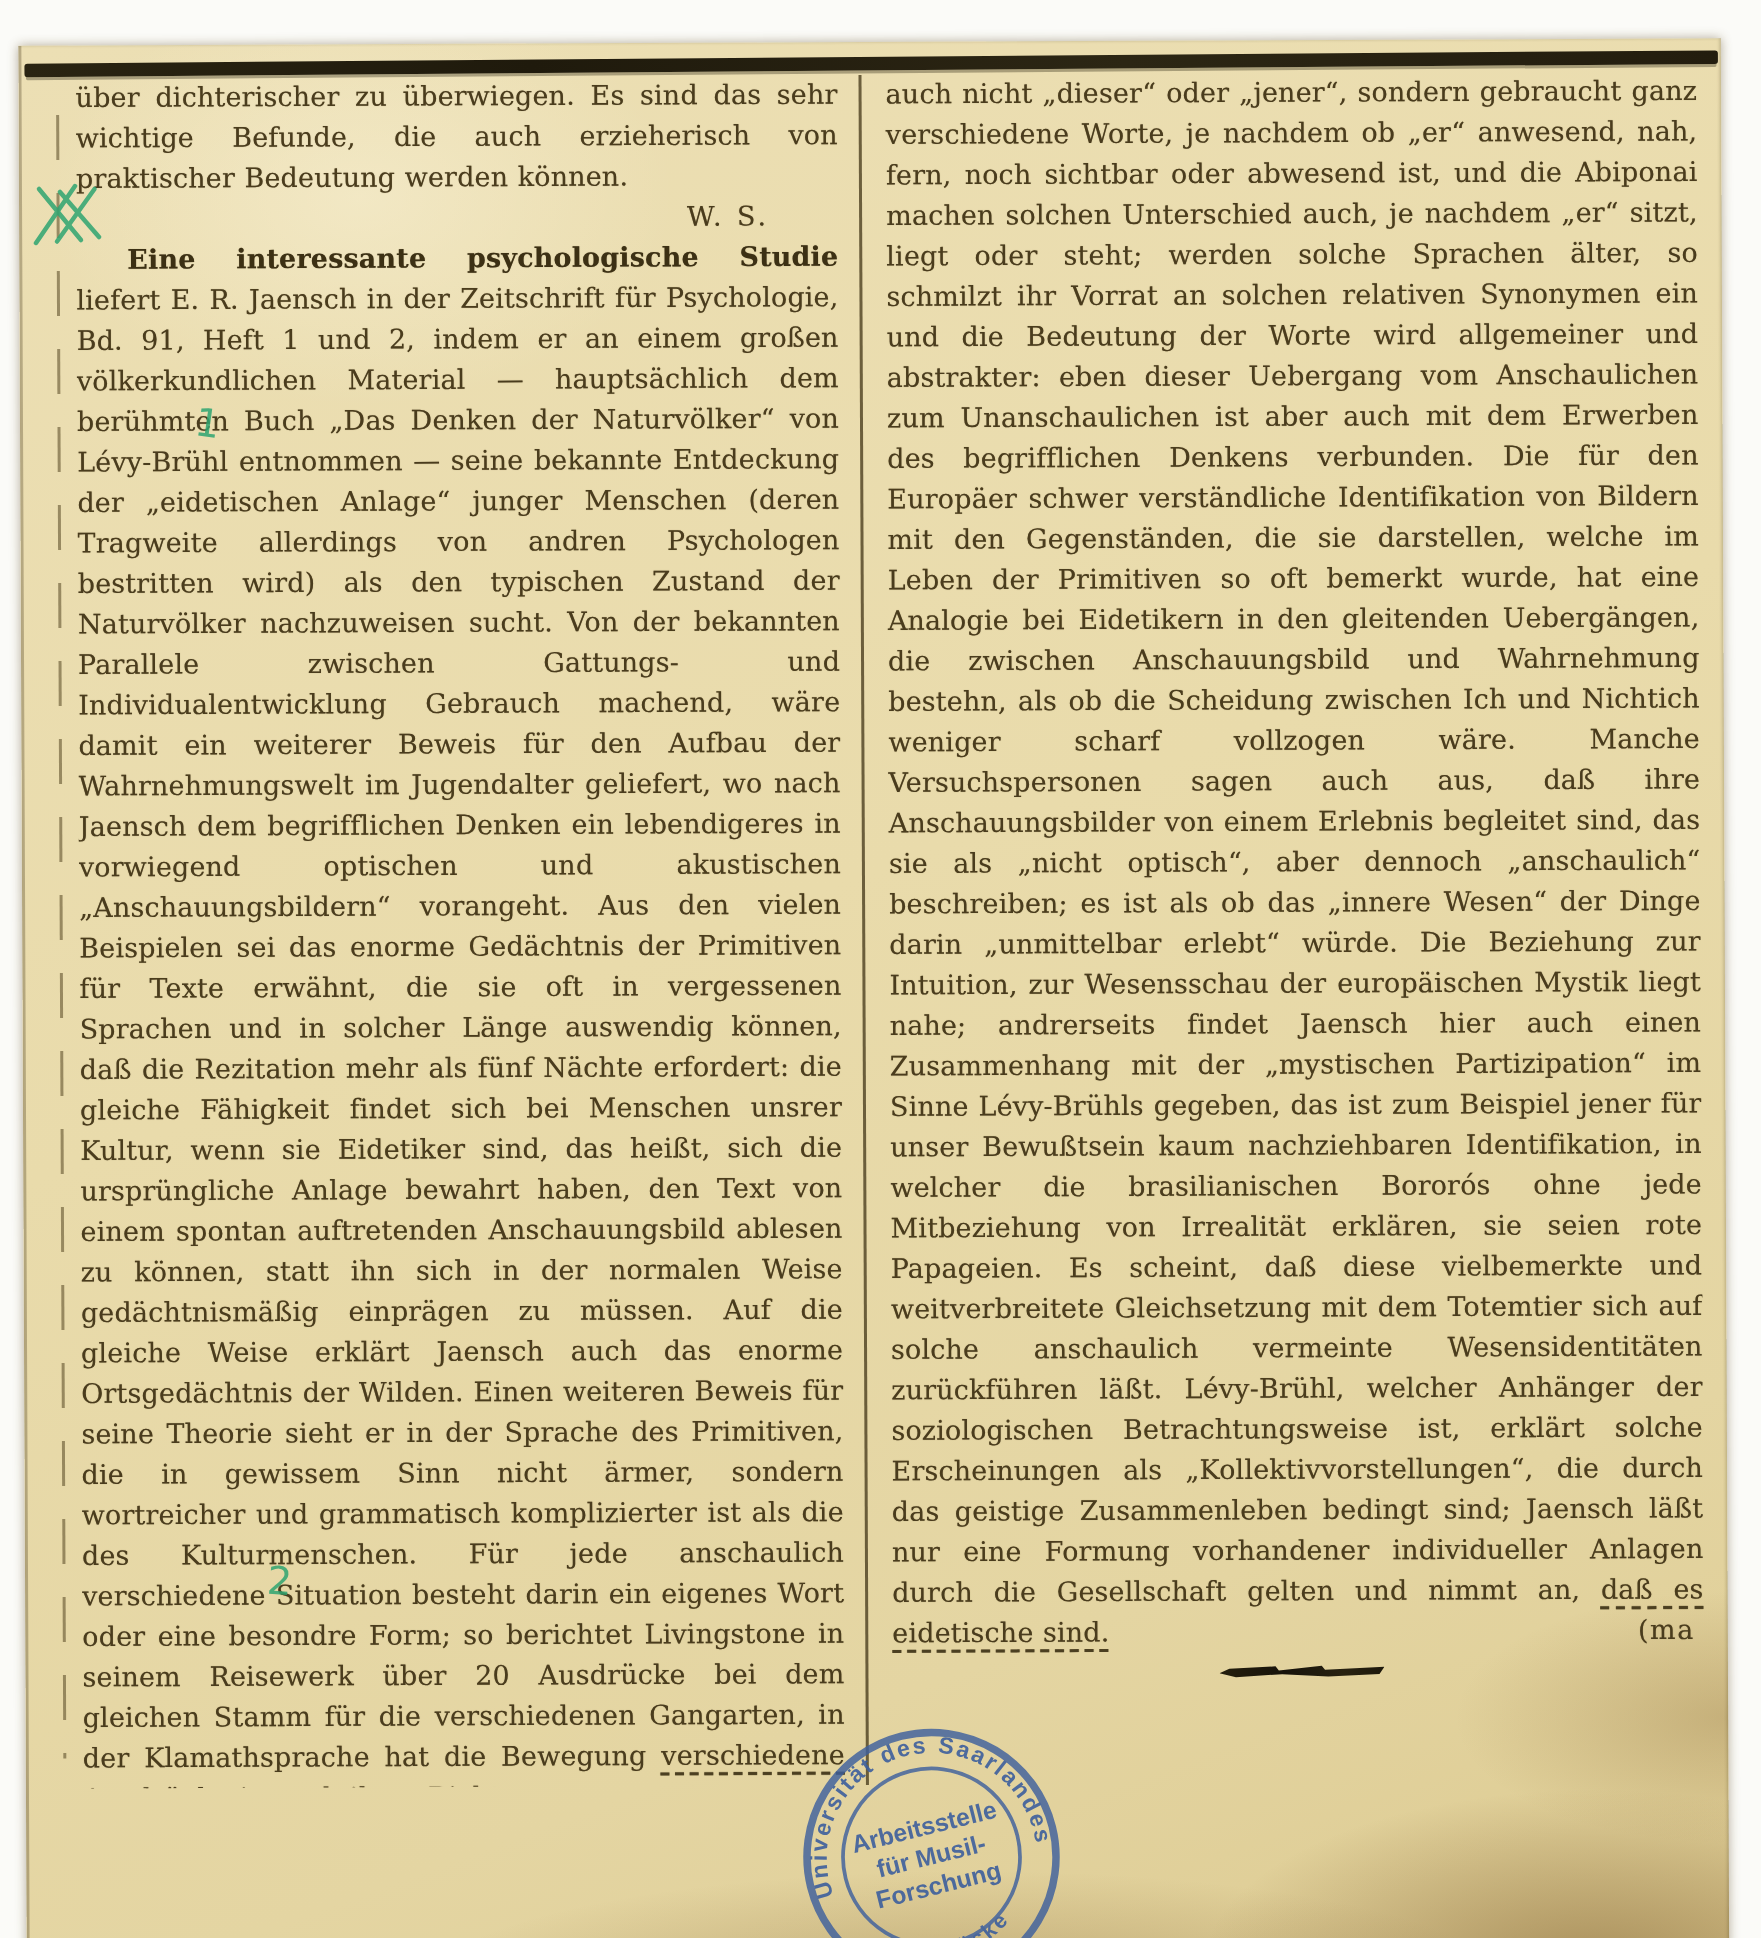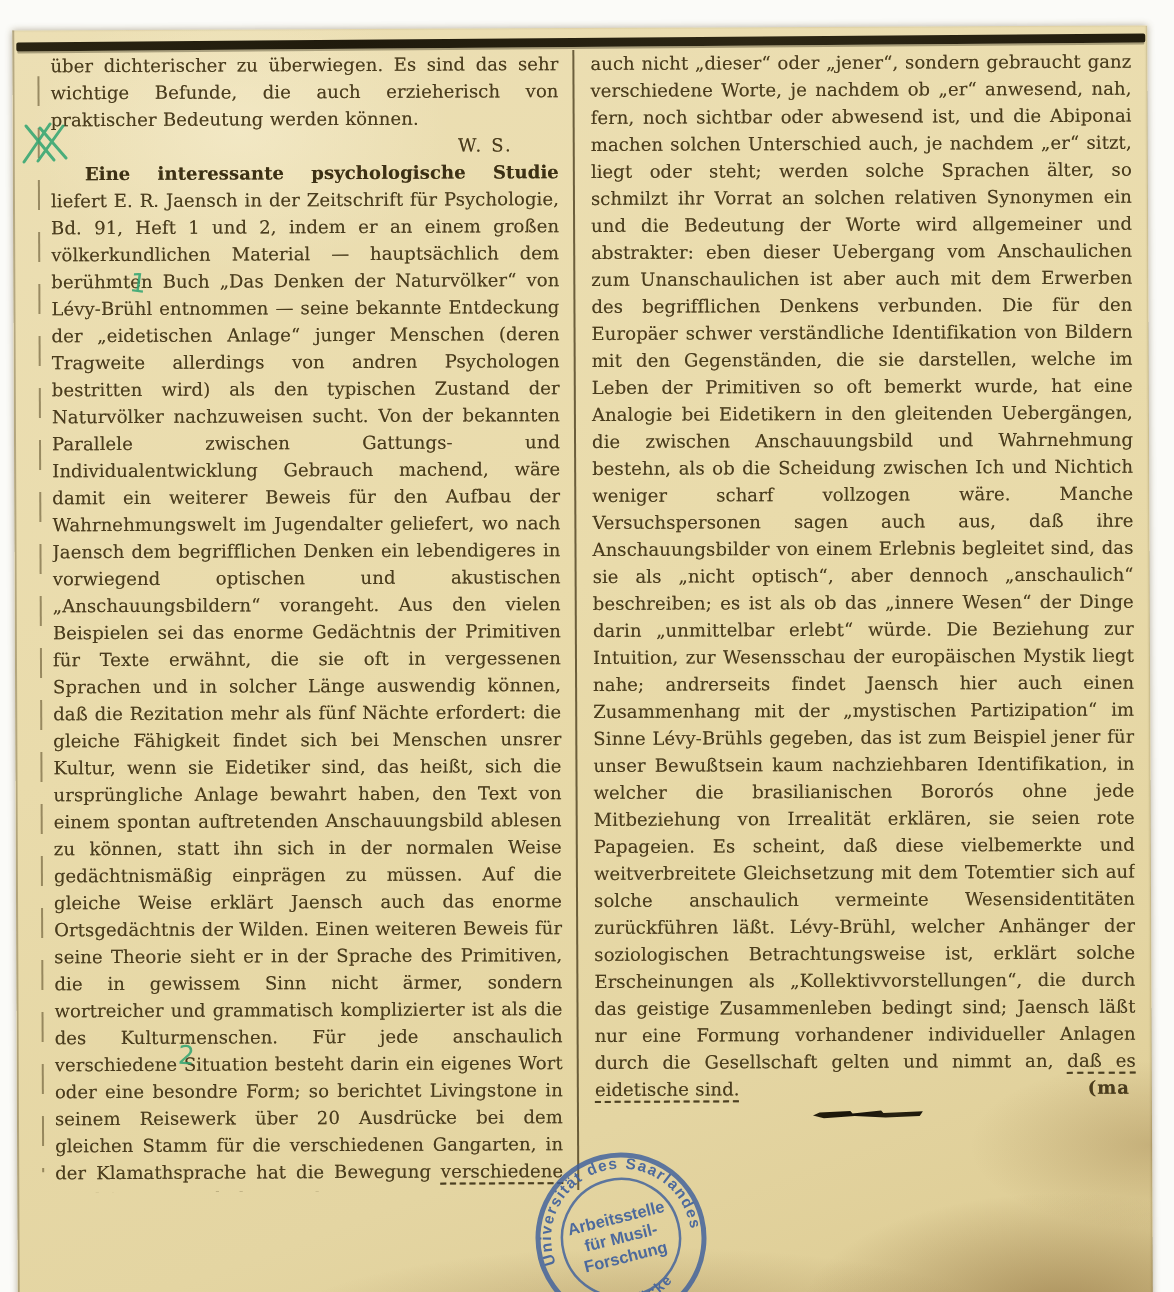--- a/index.html
+++ b/index.html
@@ -65,21 +65,21 @@
   }
   .lead-bold{font-weight:bold;color:#3c3014;}
   .pencil-underline{
     text-decoration:underline;
     text-decoration-style:dashed;
     text-decoration-thickness:2px;
     text-decoration-color:rgba(64,52,24,.85);
     text-underline-offset:5px;
   }
   .byline{
-    float:right;font-weight:bold;letter-spacing:1px;padding-right:6px;
+    float:right;font-weight:normal;letter-spacing:1px;padding-right:6px;
   }
   
   .end-rule{
     width:110px;height:9px;margin:8px 0 0 218px;
     background:linear-gradient(90deg,#241e0d,#17130a 40%,#282211 75%,#1d180b);
     clip-path:polygon(0 62%,6% 28%,34% 12%,36% 42%,62% 8%,64% 38%,100% 18%,97% 72%,66% 88%,38% 70%,10% 92%);
   }
   
   .pencil{position:absolute;color:#2fa571;font-family:"DejaVu Sans",sans-serif;z-index:5;}
   .pencil-cross{left:20px;top:118px;}

